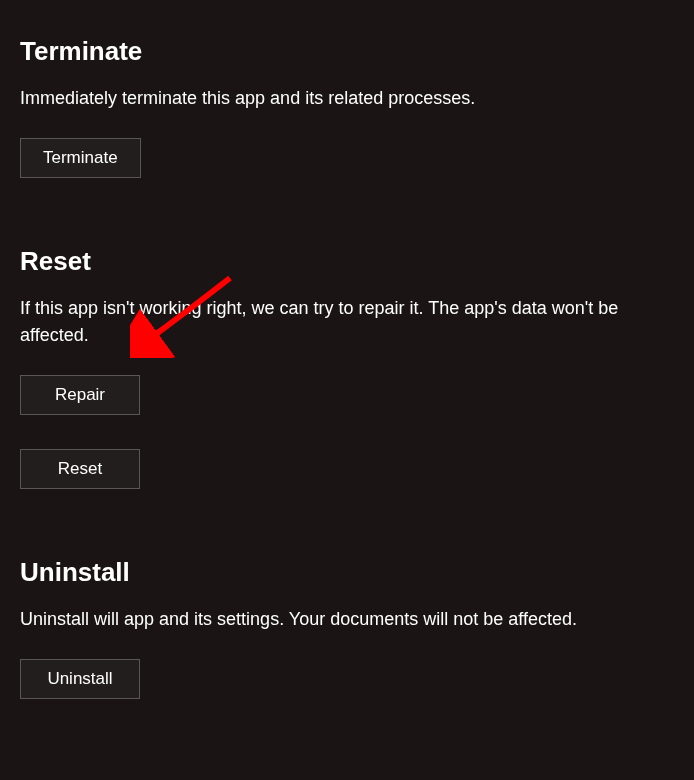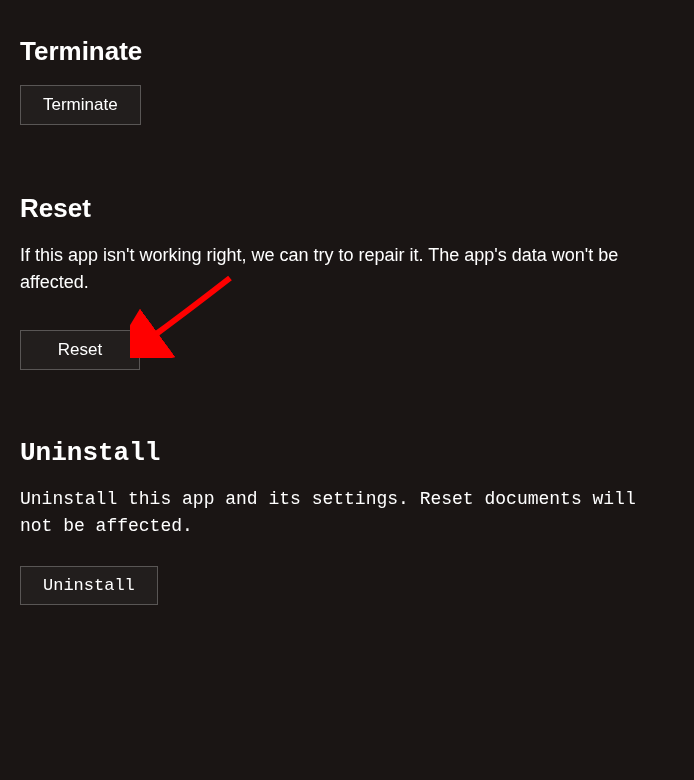--- a/index.html
+++ b/index.html
@@ -15,21 +15,20 @@
       font-family: 'Segoe UI', -apple-system, sans-serif;
       padding: 20px 20px 20px 20px;
       overflow: hidden;
     }
     .section {
       margin-bottom: 68px;
       margin-top: 16px;
     }
     .section:last-child {
       margin-bottom: 0;
-      font-family: Liberation Mono, monospace;
     }
     h2.section-heading {
       font-size: 26px;
       font-weight: 600;
       color: #ffffff;
       margin-bottom: 18px;
     }
     p.section-desc {
       font-size: 18px;
       font-weight: 400;
@@ -59,40 +58,42 @@
       position: relative;
     }
   </style>
 </head>
 <body>
 
 <div class="container">
 
   <div class="section">
     <h2 class="section-heading">Terminate</h2>
+    <p class="section-desc">Immediately terminate this app and its related processes.</p>
     <button class="action-button">Terminate</button>
   </div>
 
   <div class="section">
     <h2 class="section-heading">Reset</h2>
     <p class="section-desc">If this app isn't working right, we can try to repair it. The app's data won't be affected.</p>
+    <button class="action-button">Repair</button>
 
     <svg class="arrow-annotation" style="left:110px; top:232px;" width="110" height="90" viewBox="0 0 110 90">
       <defs>
         <marker id="arrowhead" markerWidth="12" markerHeight="10" refX="2" refY="5" orient="auto">
           <polygon points="0 0, 12 5, 0 10" fill="#ff0000"></polygon>
         </marker>
       </defs>
       <path d="M 100 10 Q 55 45 18 72" stroke="#ff0000" stroke-width="6" fill="none" marker-end="url(#arrowhead)"></path>
     </svg>
 
     <div class="sub-block">
       <button class="action-button">Reset</button>
     </div>
   </div>
 
   <div class="section">
     <h2 class="section-heading">Uninstall</h2>
-    <p class="section-desc">Uninstall this app and its settings. Reset documents will not be affected.</p>
+    <p class="section-desc">Uninstall will app and its settings. Your documents will not be affected.</p>
     <button class="action-button">Uninstall</button>
   </div>
 
 </div>
 
 </body></html>

